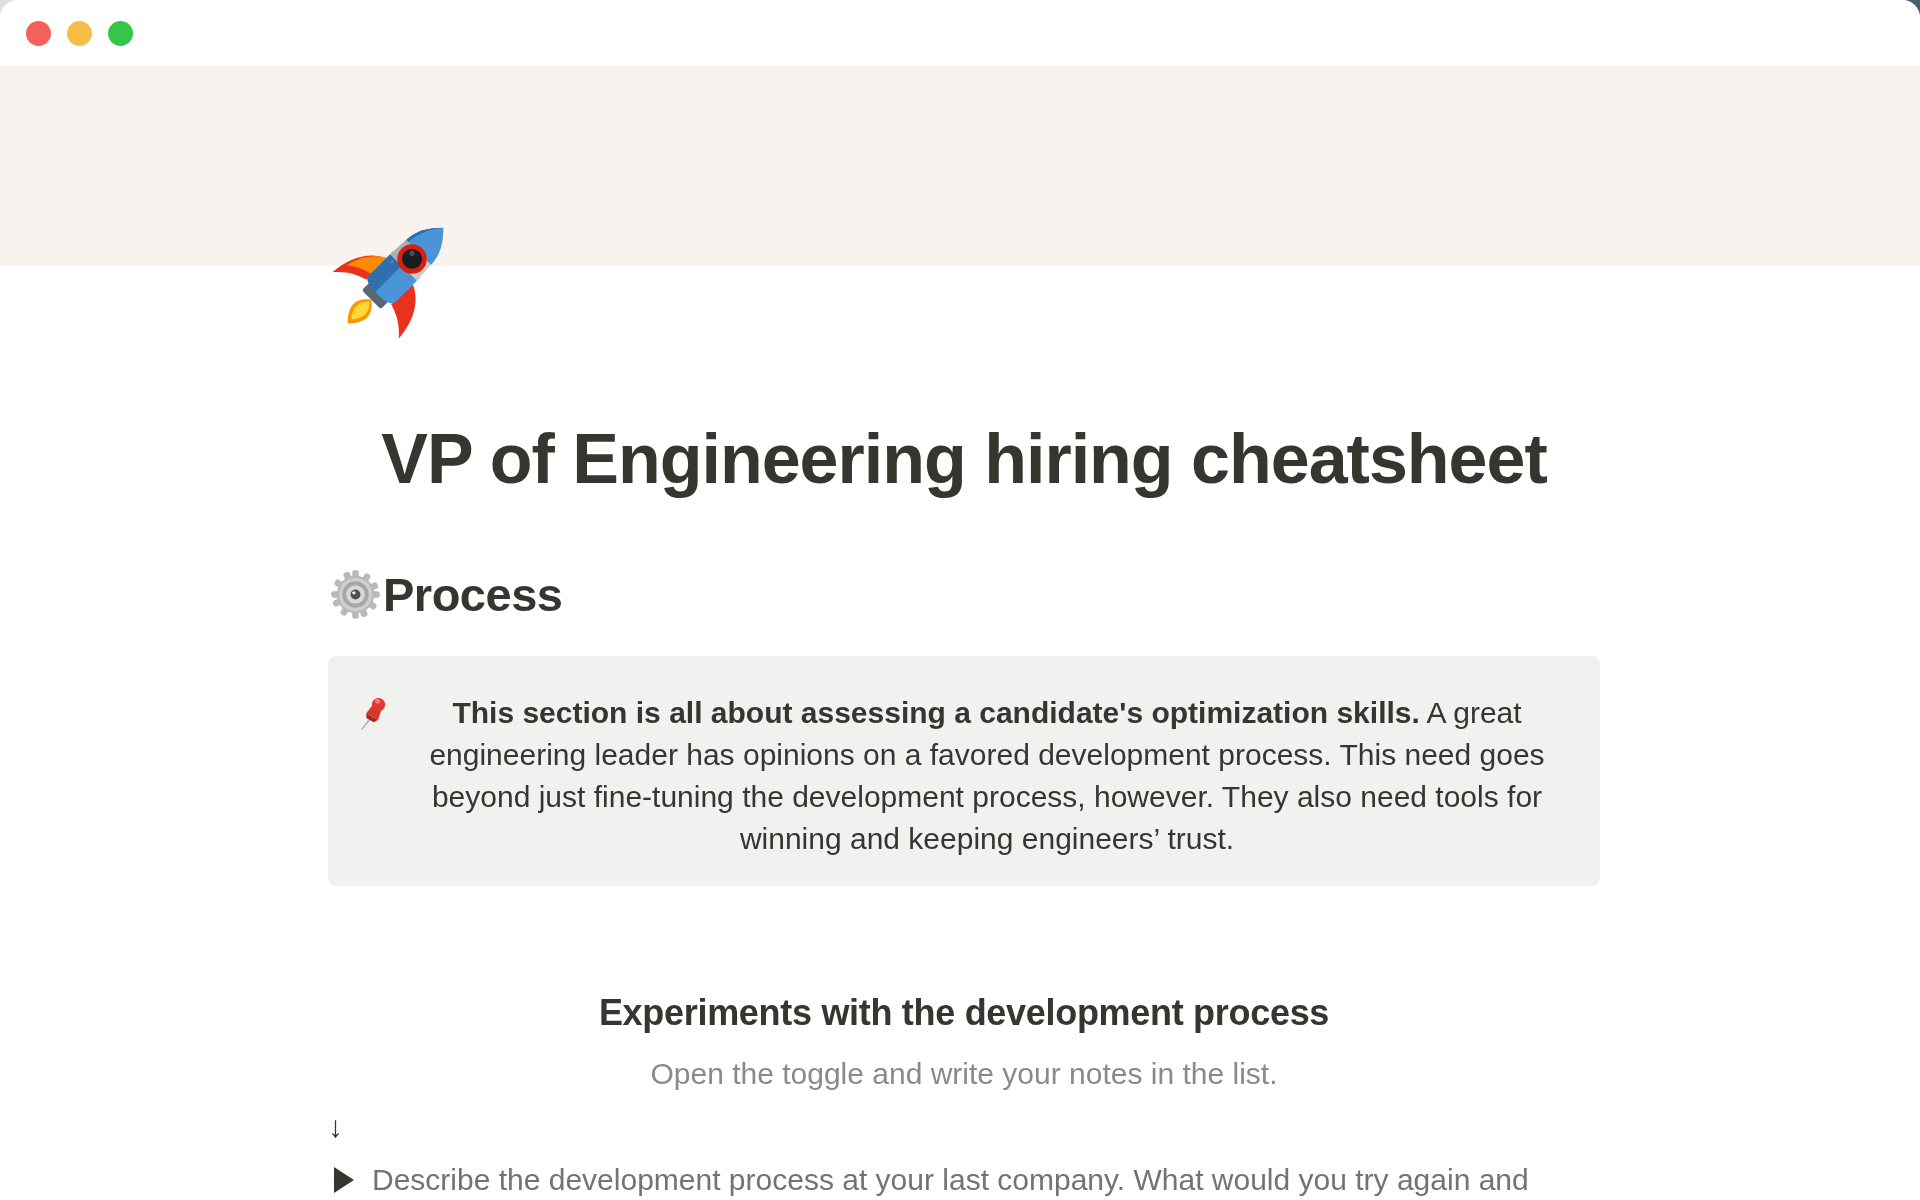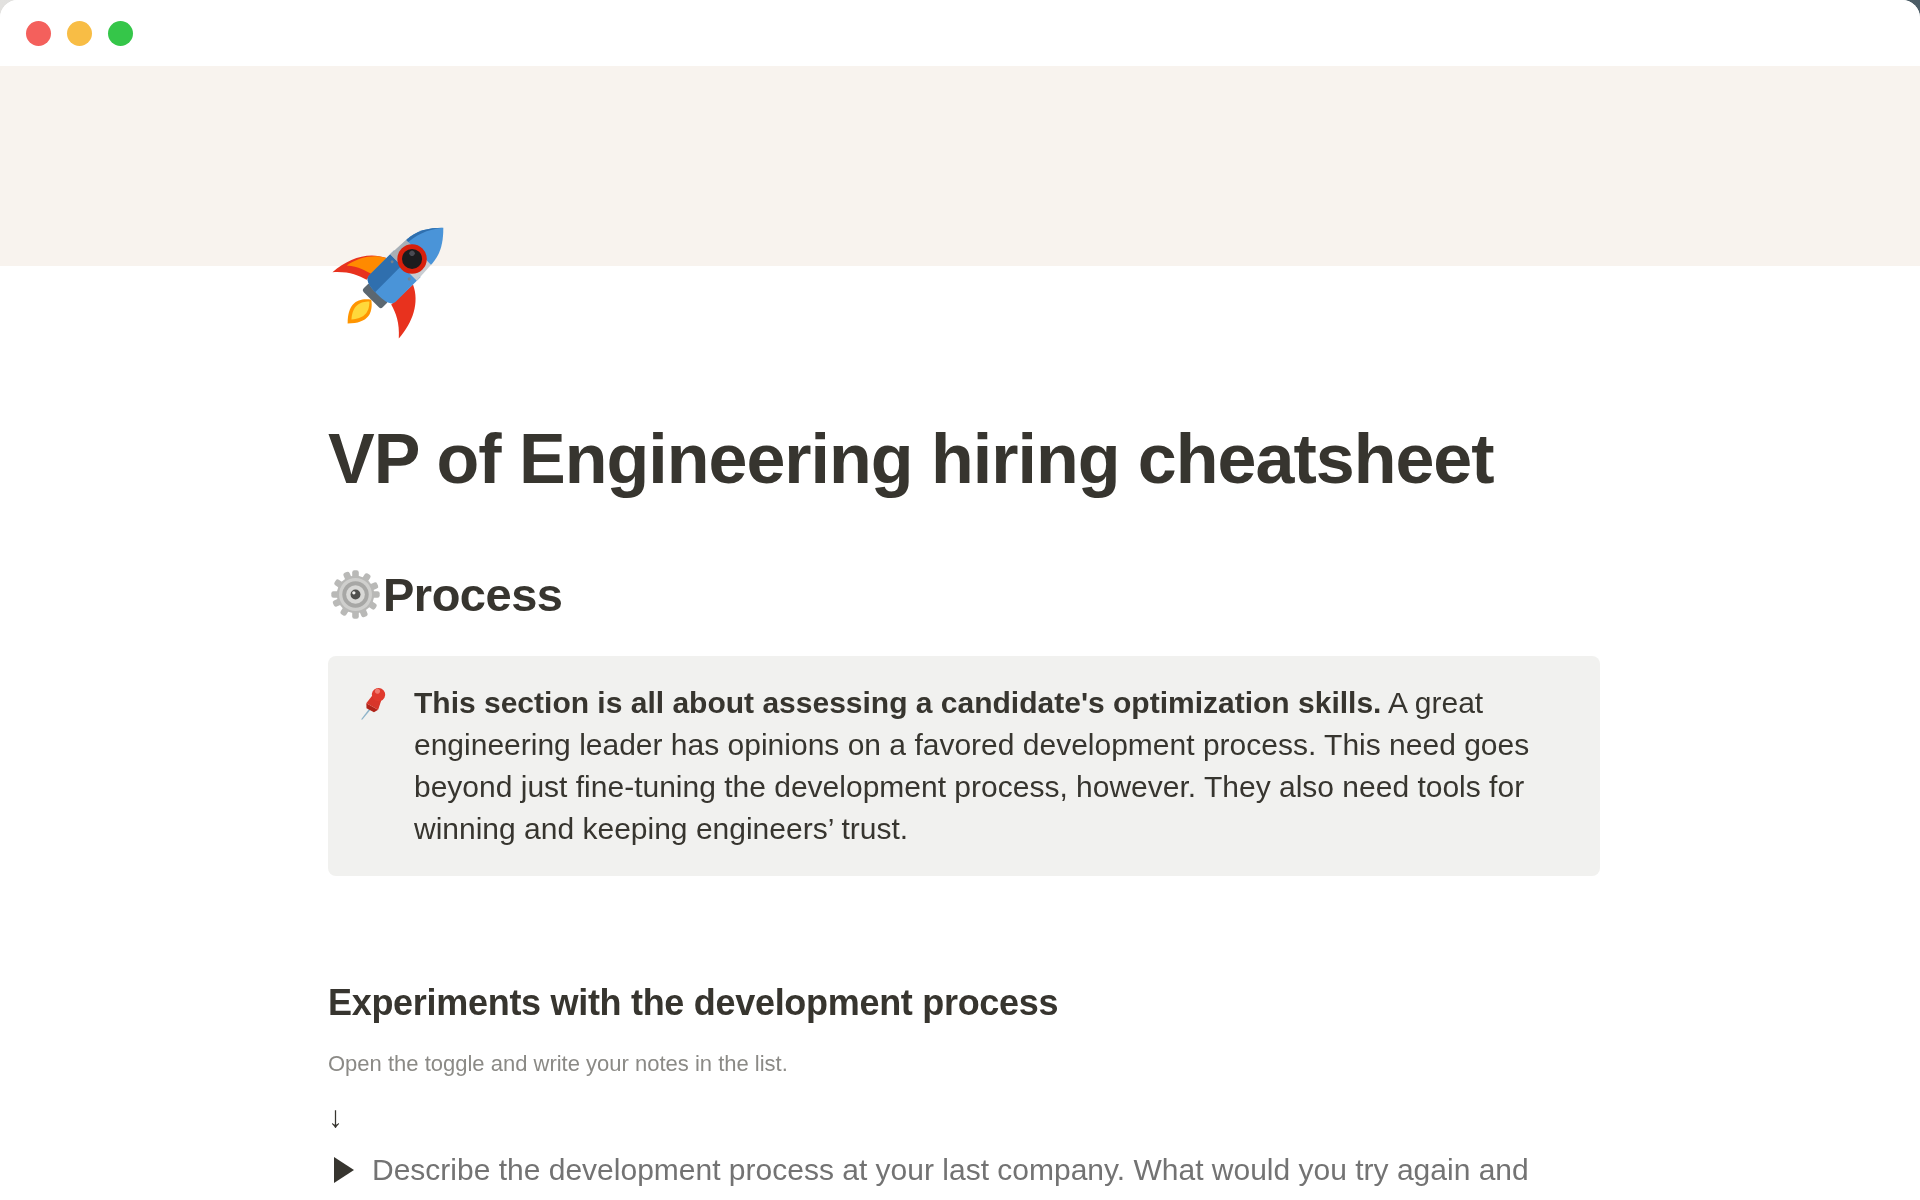--- a/index.html
+++ b/index.html
@@ -23,20 +23,21 @@
   }
   .traffic-light { width: 25px; height: 25px; border-radius: 50%; }
   .tl-close { background: #F4605C; }
   .tl-min   { background: #F8BD45; }
   .tl-zoom  { background: #35C649; }
   .cover { height: 200px; background: #F8F3EE; }
   .content {
     width: 1272px;
     margin-left: 328px;
     position: relative;
+    text-align: center;
   }
   .page-icon {
     width: 134px; height: 134px;
     margin-top: -61px;
     position: relative;
   }
   .page-title {
     margin-top: 78px;
     font-size: 70px; font-weight: 700;
     letter-spacing: -1px;
@@ -50,37 +51,37 @@
     height: 58px;
   }
   .section-heading .emoji { width: 55px; height: 55px; flex: 0 0 auto; }
   .section-heading h2 {
     font-size: 47px; font-weight: 700; letter-spacing: -0.5px; color: #37352F;
   }
   .callout {
     margin-top: 33px;
     background: #F1F1EF;
     border-radius: 8px;
-    padding: 26px 40px 26px 24px;
+    padding: 36px 40px 26px 24px;
     display: flex; gap: 20px;
   }
   .callout .emoji { width: 42px; height: 42px; flex: 0 0 auto; margin-top: 2px; }
   .callout-text {
     font-size: 30px; line-height: 42px; color: #37352F;
     max-width: 1150px;
   }
   .callout-text b { font-weight: 700; }
   .sub-heading {
     margin-top: 104px;
     font-size: 36px; font-weight: 700; letter-spacing: -0.3px;
     line-height: 46px; color: #37352F;
   }
   .caption {
     margin-top: 17px;
-    font-size: 22px; line-height: 42px;
+    font-size: 30px; line-height: 42px;
     color: #8B8A86;
   }
   .toggle-header {
     margin-top: 11px;
     font-size: 30px; line-height: 42px; font-weight: 700;
     display: flex; align-items: baseline; gap: 10px;
     color: #37352F;
   }
   .toggle-header .arrow { font-weight: 400; }
   .toggle-row {

